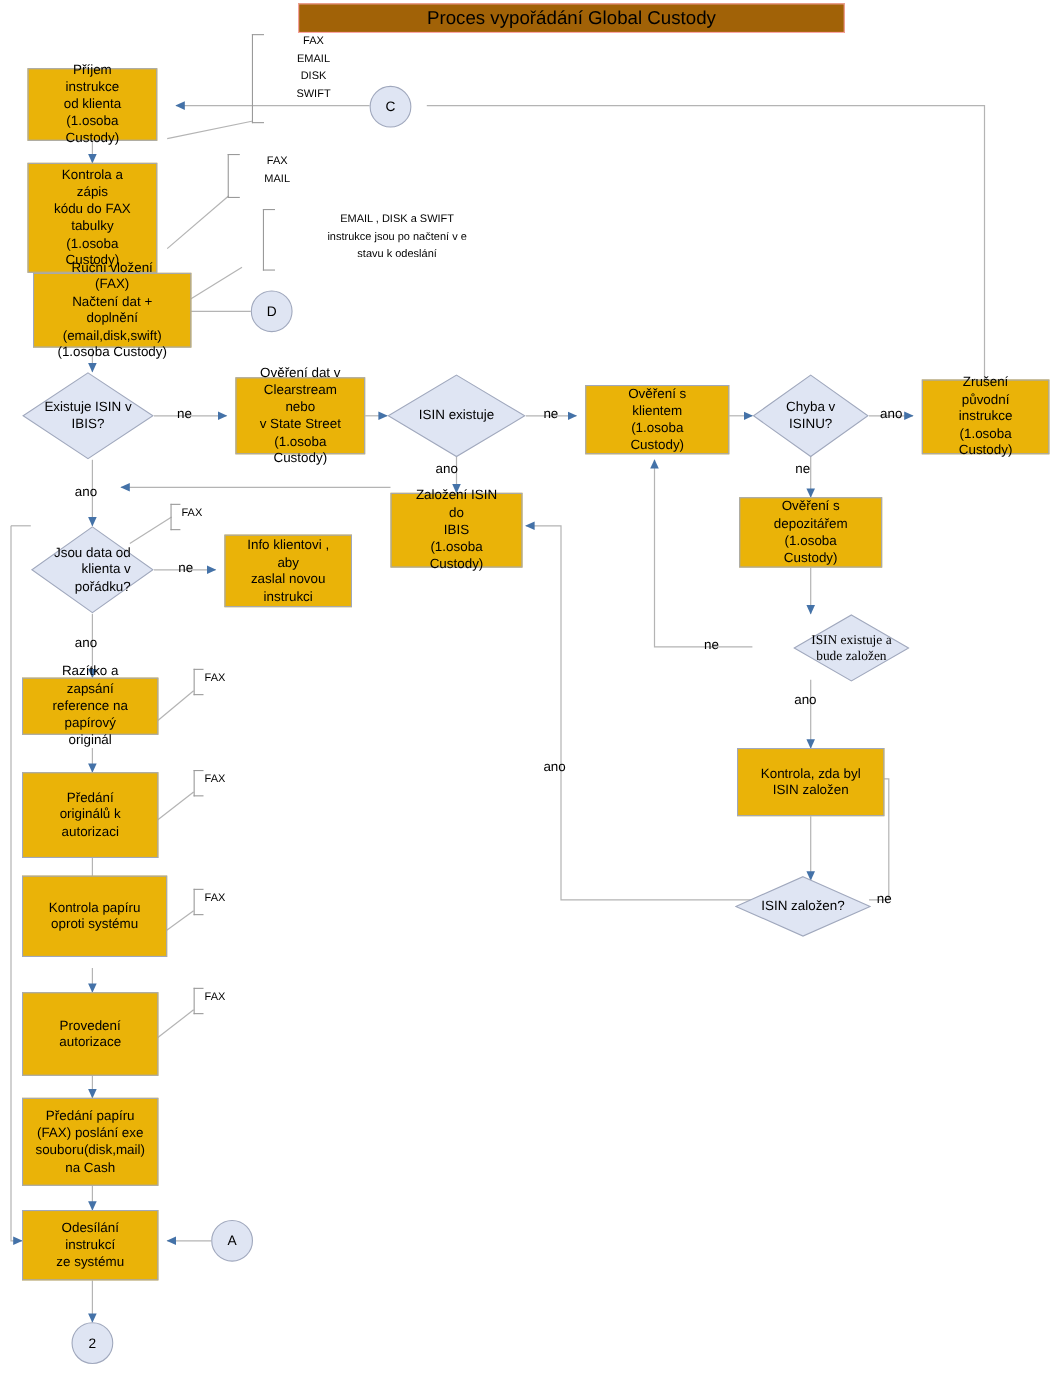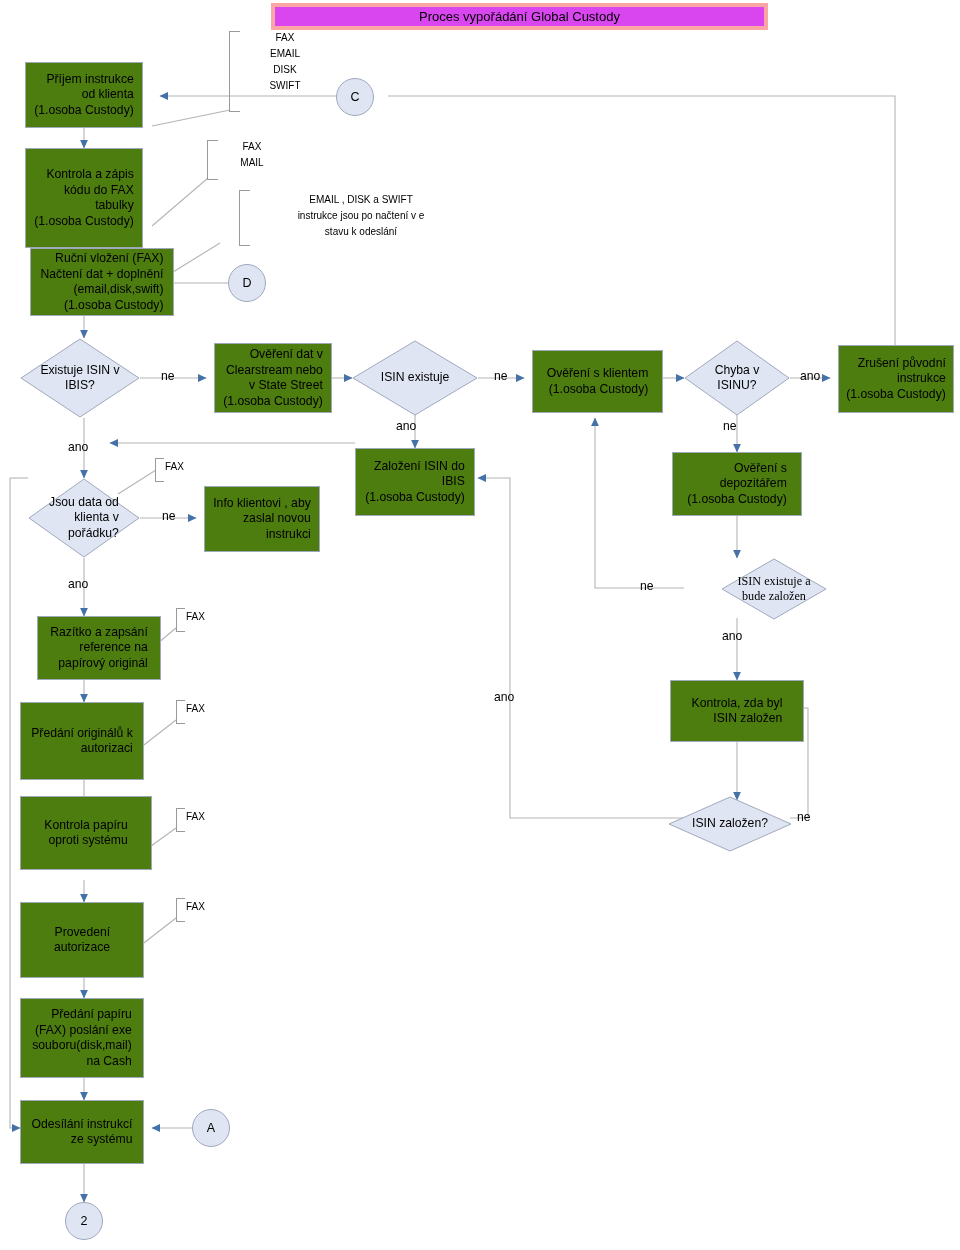--- a/index.html
+++ b/index.html
@@ -11,41 +11,41 @@
     position: relative;
     width: 960px;
     height: 1250px;
     background: #ffffff;
     font-family: "Liberation Sans", sans-serif;
     overflow: hidden;
   }
   .title-bar {
     position: absolute;
     box-sizing: border-box;
-    border: 4px solid #fca5a5;
-    background: #d946ef;
+    border: 1px solid #fca5a5;
+    background: #a16207;
     display: flex;
     align-items: center;
     justify-content: center;
-    font-size: 13px;
+    font-size: 17px;
     color: #000;
   }
   .node {
     position: absolute;
     box-sizing: border-box;
-    background: #4d7c0f;
+    background: #eab308;
     border: 1px solid #a0a8bd;
     display: flex;
     align-items: center;
     justify-content: center;
-    text-align: right;
+    text-align: center;
     font-size: 12.2px;
     line-height: 15.5px;
     color: #000;
-    padding: 2px 3px;
+    padding: 2px 19px;
   }
   .diamond-wrap {
     position: absolute;
   }
   .diamond-wrap svg { display:block; position:absolute; top:0; left:0; }
   .diamond-label {
     position: absolute;
     inset: 0;
     display: flex;
     align-items: center;
@@ -219,21 +219,21 @@
 (1.osoba Custody)</div>
 
   <div class="node" style="left:672px; top:452px; width:130px; height:64px; white-space:pre-line;">Ověření s
 depozitářem
 (1.osoba Custody)</div>
 
   <div class="node" style="left:204px; top:486px; width:116px; height:66px; white-space:pre-line;">Info klientovi , aby
 zaslal novou
 instrukci</div>
 
-  <div class="node" style="left:20px; top:616px; width:124px; height:64px; white-space:pre-line;margin-left:17px;">Razítko a zapsání
+  <div class="node" style="left:20px; top:616px; width:124px; height:52px; white-space:pre-line;">Razítko a zapsání
 reference na
 papírový originál</div>
 
   <div class="node" style="left:670px; top:680px; width:134px; height:62px; white-space:pre-line;">Kontrola, zda byl
 ISIN založen</div>
 
   <div class="node" style="left:20px; top:702px; width:124px; height:78px; white-space:pre-line;">Předání originálů k
 autorizaci</div>
 
   <div class="node" style="left:20px; top:796px; width:132px; height:74px; white-space:pre-line;">Kontrola papíru

